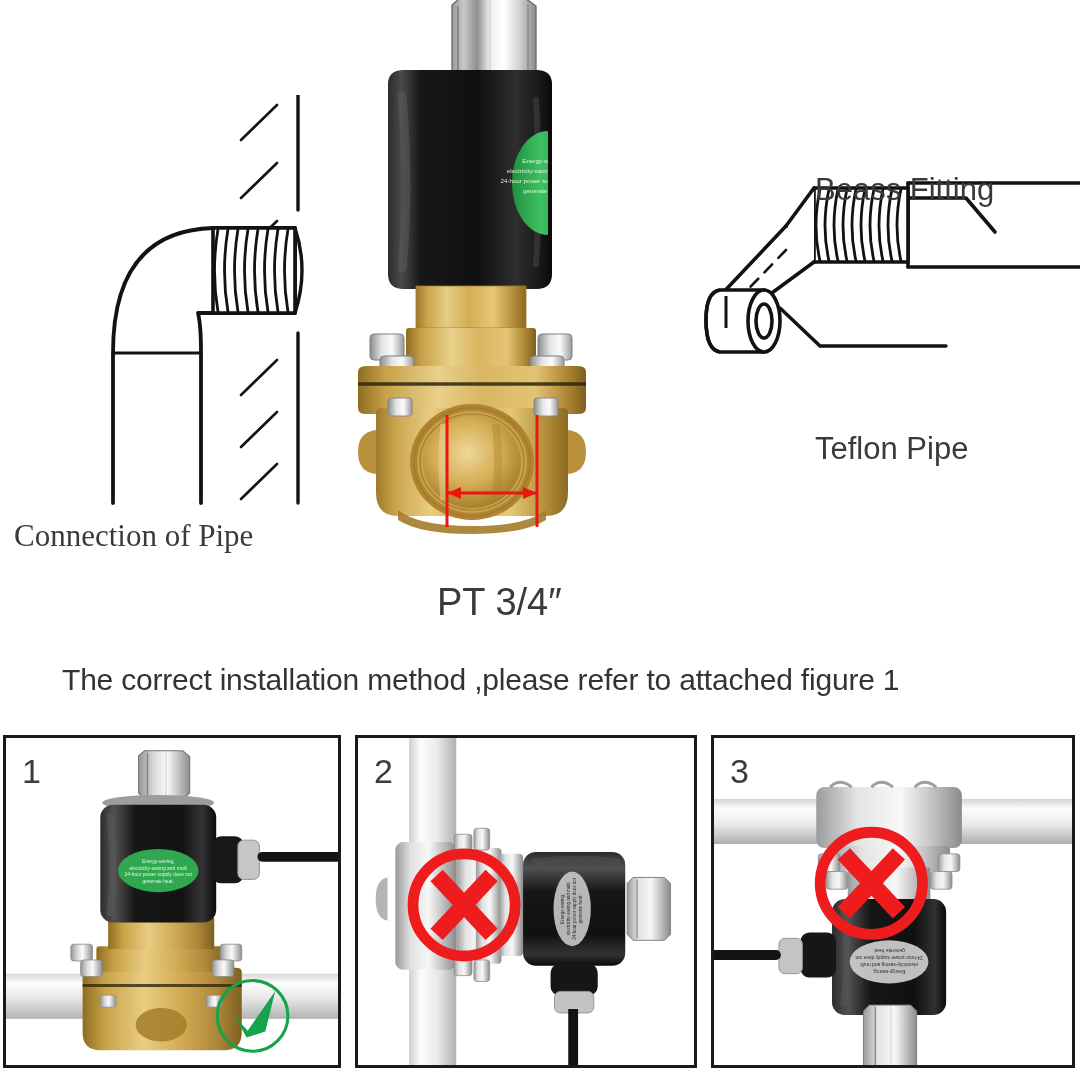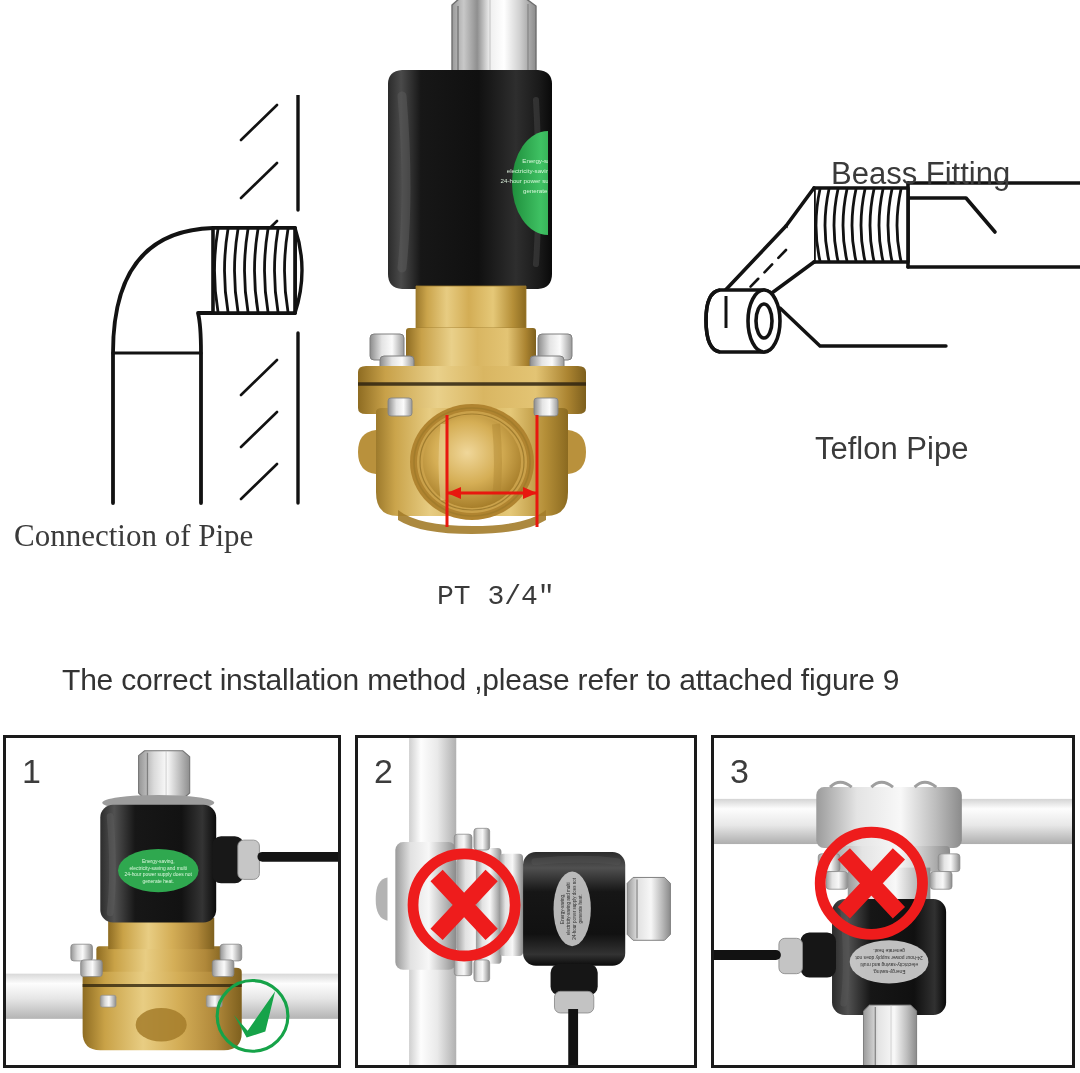--- a/index.html
+++ b/index.html
@@ -40,32 +40,30 @@
 
   
   #teflon-diagram { position:absolute; left:690px; top:150px; width:390px; height:330px; }
 
   .label-connection-of-pipe {
     left: 14px; top: 520px;
     font-size: 31px;
     font-family: Liberation Serif, serif;
   }
   .label-beass-fitting {
-    left: 815px; top: 158px;
+    left: 815px; top: 174px;
     font-size: 31px;
-    margin-left: 16px;
   }
   .label-teflon-tape {
     left: 815px; top: 433px;
     font-size: 31px;
   }
   .label-pt {
     left: 437px; top: 583px;
-    font-size: 28px;
-    font-family: Liberation Mono, monospace;
+    font-size: 38px;
   }
 
   
   .heading-text {
     left: 62px; top: 665px;
     font-size: 30px;
     color: #333333;
     letter-spacing: -0.2px;
   }
 
@@ -342,21 +340,21 @@
           <path d="M 90 158 L 130 196 L 256 196"></path>
         </g>
       </svg>
     </div>
 
     <div class="abs lbl label-beass-fitting">Beass Fitting</div>
 
     <div class="abs lbl label-teflon-tape">Teflon Pipe</div>
   </div>
 
-  <div class="abs lbl heading-text">The correct installation method ,please refer to attached figure 9</div>
+  <div class="abs lbl heading-text">The correct installation method ,please refer to attached figure 1</div>
 
   <div id="panels">
 
     <div class="panel" id="panel-1">
       <div class="panel-number">1</div>
       <svg class="panel-art" viewBox="0 0 338 333" preserveAspectRatio="none">
         <defs>
           <linearGradient id="p1pipe" x1="0" y1="0" x2="0" y2="1">
             <stop offset="0%" stop-color="#d8d8d8"></stop>
             <stop offset="22%" stop-color="#fdfdfd"></stop>

